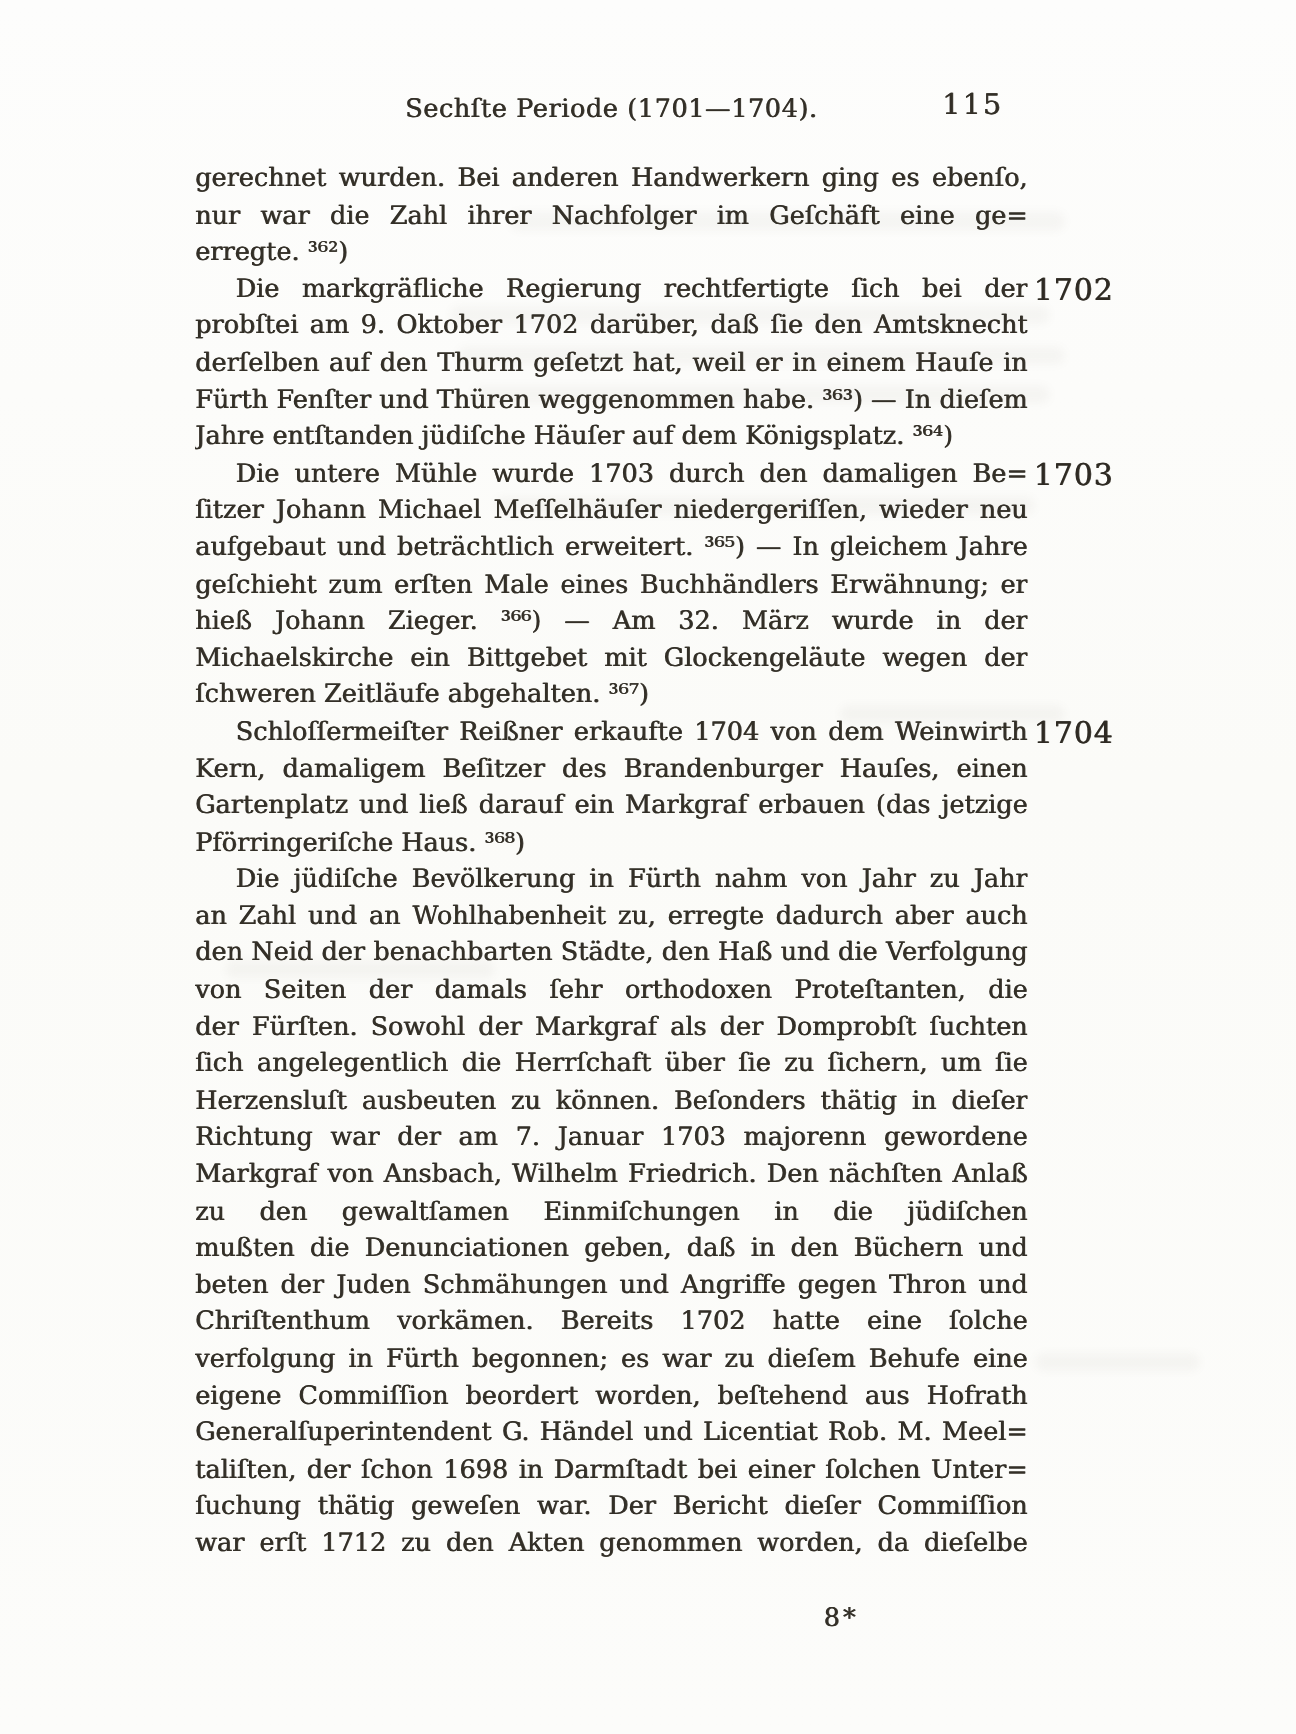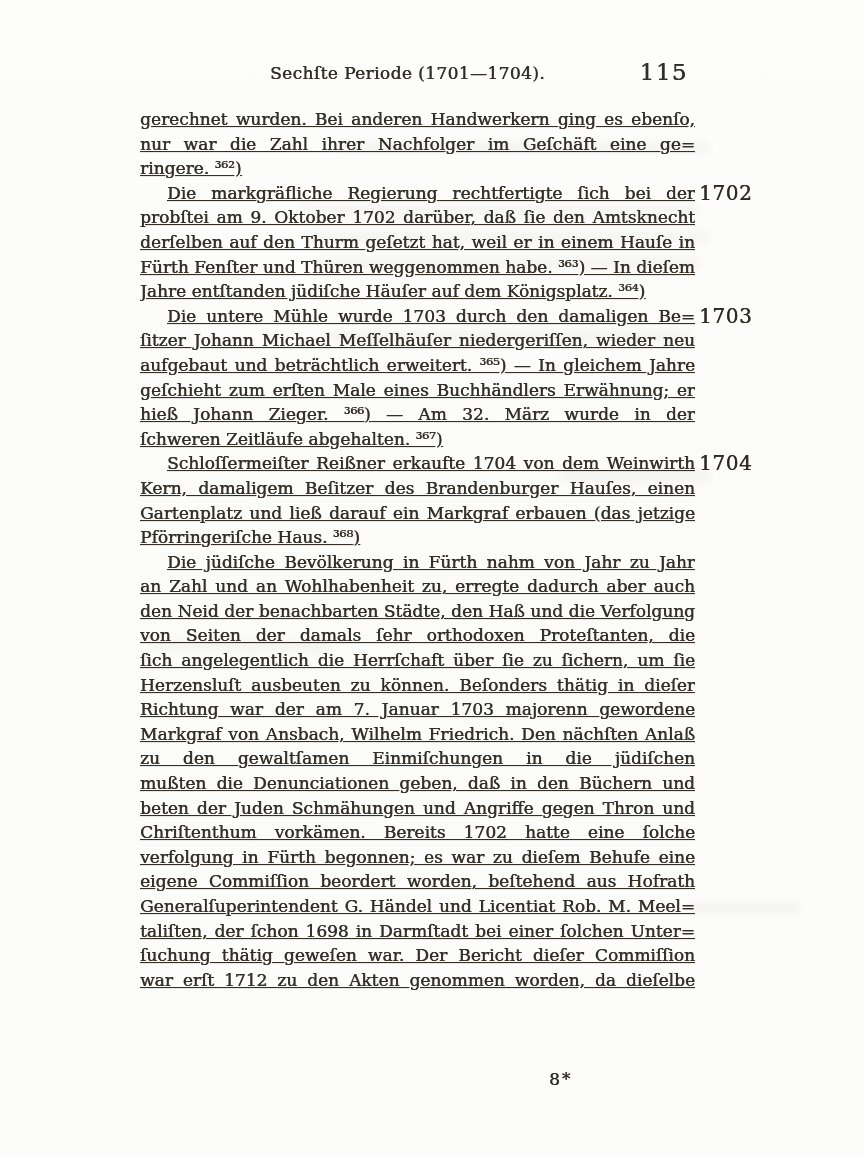--- a/index.html
+++ b/index.html
@@ -24,28 +24,27 @@
     top: 63px; left: 130px; width: 555px;
     text-align: center;
     font-size: 17px;
     letter-spacing: 0.4px;
     white-space: nowrap;
   }
 
   .pagenum {
     position: absolute;
     top: 59px; left: 628px; width: 60px;
-    text-align: right;
-    font-size: 23px;
+    font-size: 19px;
     letter-spacing: 1.5px;
   }
 
   .body {
     position: absolute;
-    top: 107px; left: 140px; width: 555px; text-decoration: underline;
+    top: 107px; left: 130px; width: 555px;
   }
 
   .line {
     height: 24.6px;
     line-height: 24.6px;
     font-size: 17px;
     text-align: justify;
     text-align-last: justify;
     overflow: hidden;
     white-space: normal;
@@ -96,53 +95,55 @@
   <div class="ghost" style="left:150px; top:640px; width:180px; height:12px;"></div>
   <div class="ghost" style="left:690px; top:902px; width:110px; height:12px;"></div>
 
   <div class="header ink">Sechſte Periode (1701—1704).</div>
   <div class="pagenum ink">115</div>
 
   <div class="body ink">
 
     <div class="line">gerechnet wurden. Bei anderen Handwerkern ging es ebenſo,</div>
     <div class="line">nur war die Zahl ihrer Nachfolger im Geſchäft eine ge=</div>
-    <div class="line endpara">ringere. ³⁶²)</div>
+    <div class="line endpara">erregte. ³⁶²)</div>
 
     <div class="lrow">
       <div class="line first">Die markgräfliche Regierung rechtfertigte ſich bei der Dom=</div>
       <span class="year">1702</span>
     </div>
     <div class="line">probſtei am 9. Oktober 1702 darüber, daß ſie den Amtsknecht</div>
     <div class="line">derſelben auf den Thurm geſetzt hat, weil er in einem Hauſe in</div>
     <div class="line">Fürth Fenſter und Thüren weggenommen habe. ³⁶³) — In dieſem</div>
     <div class="line endpara">Jahre entſtanden jüdiſche Häuſer auf dem Königsplatz. ³⁶⁴)</div>
 
     <div class="lrow">
       <div class="line first">Die untere Mühle wurde 1703 durch den damaligen Be=</div>
       <span class="year">1703</span>
     </div>
     <div class="line">ſitzer Johann Michael Meſſelhäuſer niedergeriſſen, wieder neu</div>
     <div class="line">aufgebaut und beträchtlich erweitert. ³⁶⁵) — In gleichem Jahre</div>
     <div class="line">geſchieht zum erſten Male eines Buchhändlers Erwähnung; er</div>
     <div class="line">hieß Johann Zieger. ³⁶⁶) — Am 32. März wurde in der</div>
+    <div class="line">Michaelskirche ein Bittgebet mit Glockengeläute wegen der</div>
     <div class="line endpara">ſchweren Zeitläufe abgehalten. ³⁶⁷)</div>
 
     <div class="lrow">
       <div class="line first">Schloſſermeiſter Reißner erkaufte 1704 von dem Weinwirth</div>
       <span class="year">1704</span>
     </div>
     <div class="line">Kern, damaligem Beſitzer des Brandenburger Hauſes, einen</div>
     <div class="line">Gartenplatz und ließ darauf ein Markgraf erbauen (das jetzige</div>
     <div class="line endpara">Pförringeriſche Haus. ³⁶⁸)</div>
 
     <div class="line first">Die jüdiſche Bevölkerung in Fürth nahm von Jahr zu Jahr</div>
     <div class="line">an Zahl und an Wohlhabenheit zu, erregte dadurch aber auch</div>
     <div class="line">den Neid der benachbarten Städte, den Haß und die Verfolgung</div>
     <div class="line">von Seiten der damals ſehr orthodoxen Proteſtanten, die Habſucht</div>
+    <div class="line">der Fürſten. Sowohl der Markgraf als der Domprobſt ſuchten</div>
     <div class="line">ſich angelegentlich die Herrſchaft über ſie zu ſichern, um ſie nach</div>
     <div class="line">Herzensluſt ausbeuten zu können. Beſonders thätig in dieſer</div>
     <div class="line">Richtung war der am 7. Januar 1703 majorenn gewordene</div>
     <div class="line">Markgraf von Ansbach, Wilhelm Friedrich. Den nächſten Anlaß</div>
     <div class="line">zu den gewaltſamen Einmiſchungen in die jüdiſchen Verhältniſſe</div>
     <div class="line">mußten die Denunciationen geben, daß in den Büchern und Ge=</div>
     <div class="line">beten der Juden Schmähungen und Angriffe gegen Thron und</div>
     <div class="line">Chriſtenthum vorkämen. Bereits 1702 hatte eine ſolche Bücher=</div>
     <div class="line">verfolgung in Fürth begonnen; es war zu dieſem Behufe eine</div>
     <div class="line">eigene Commiſſion beordert worden, beſtehend aus Hofrath Weſer,</div>

